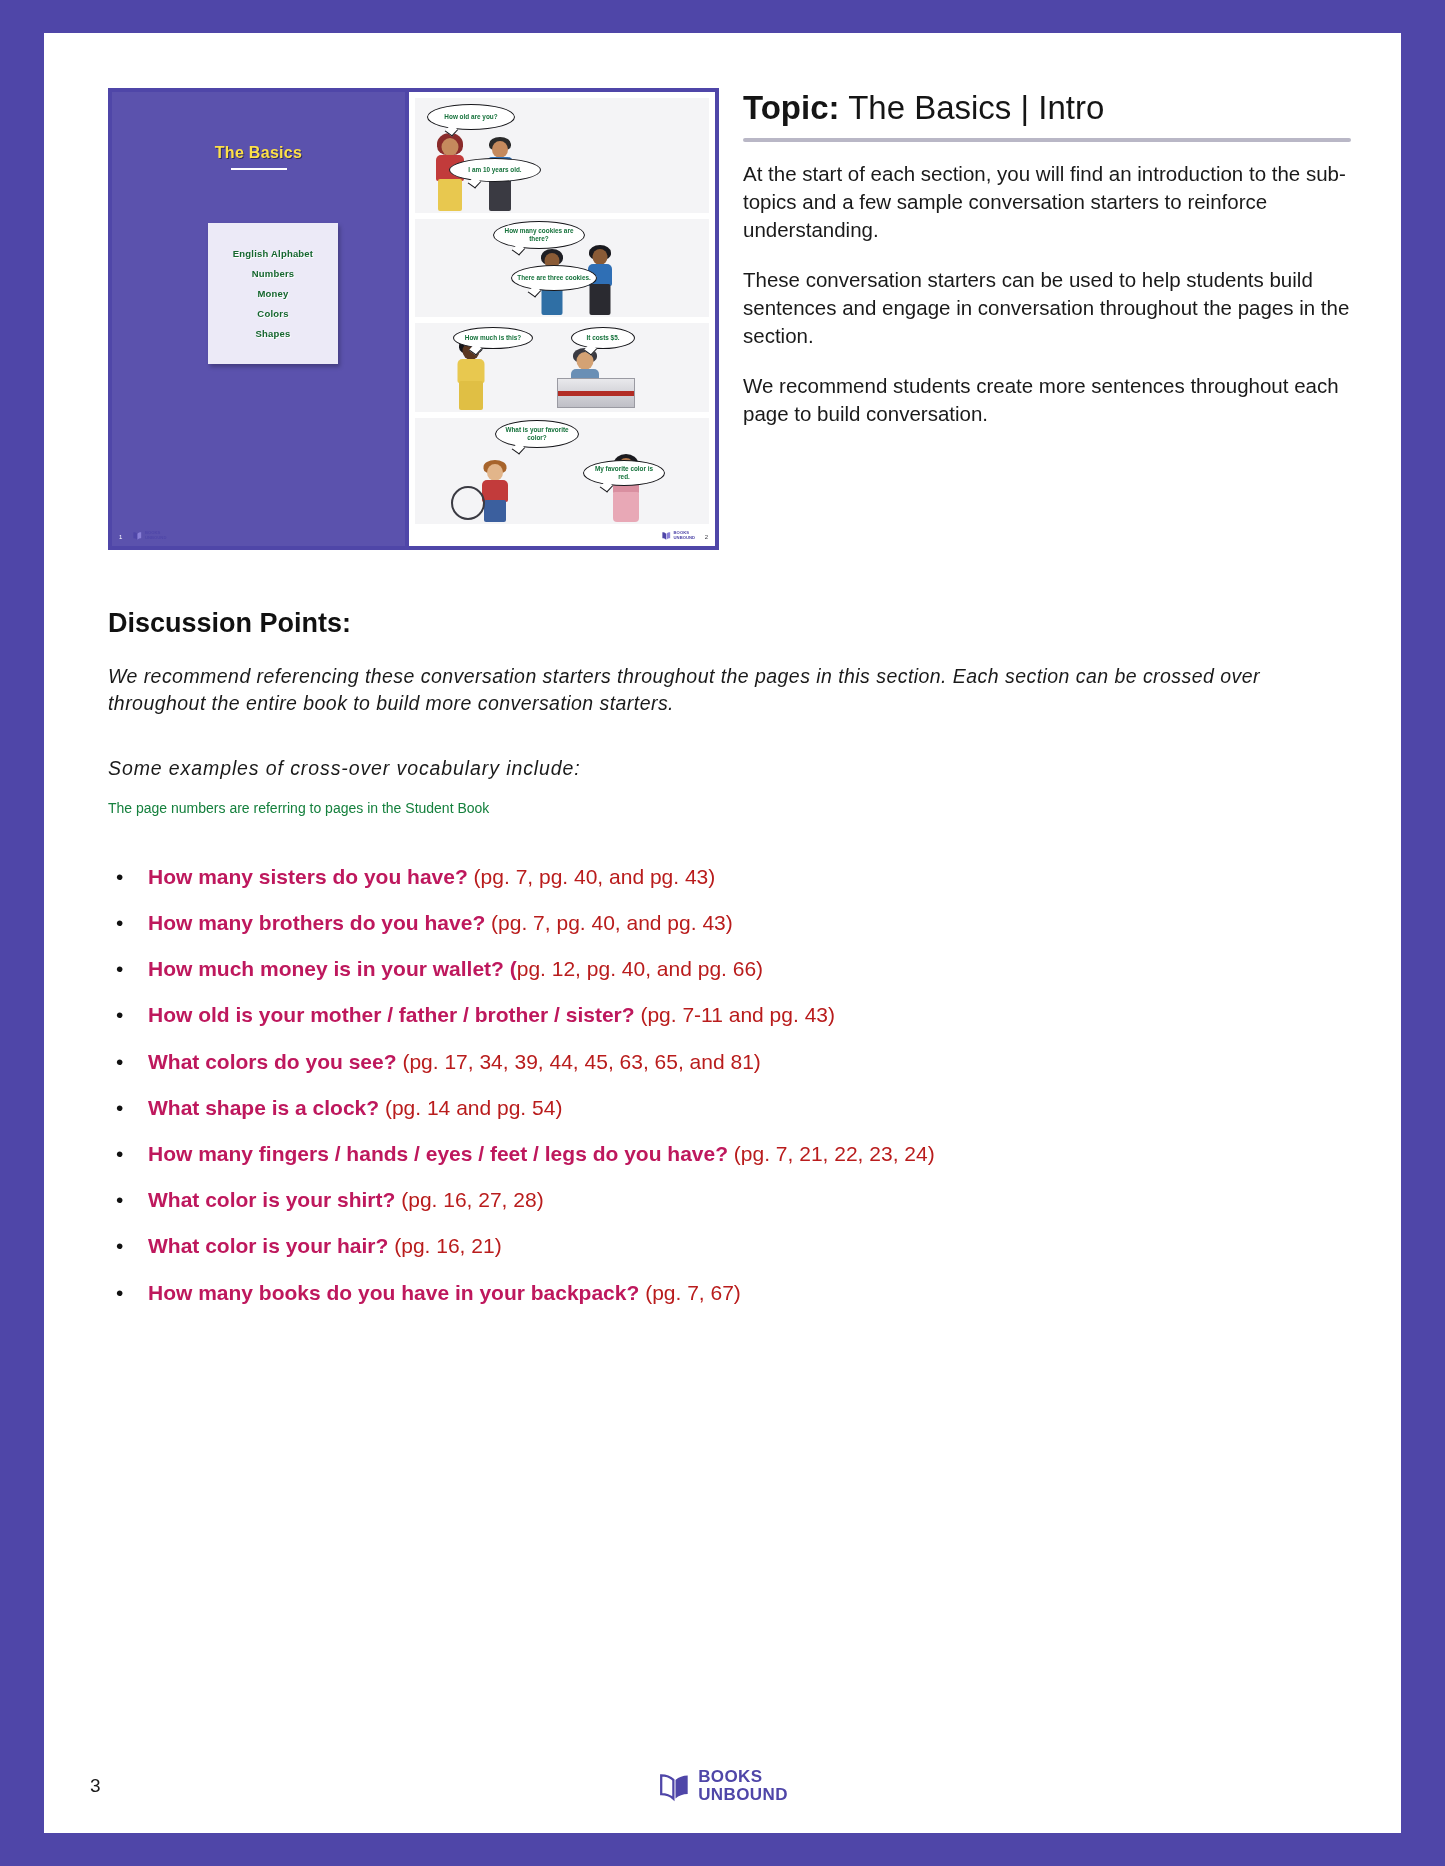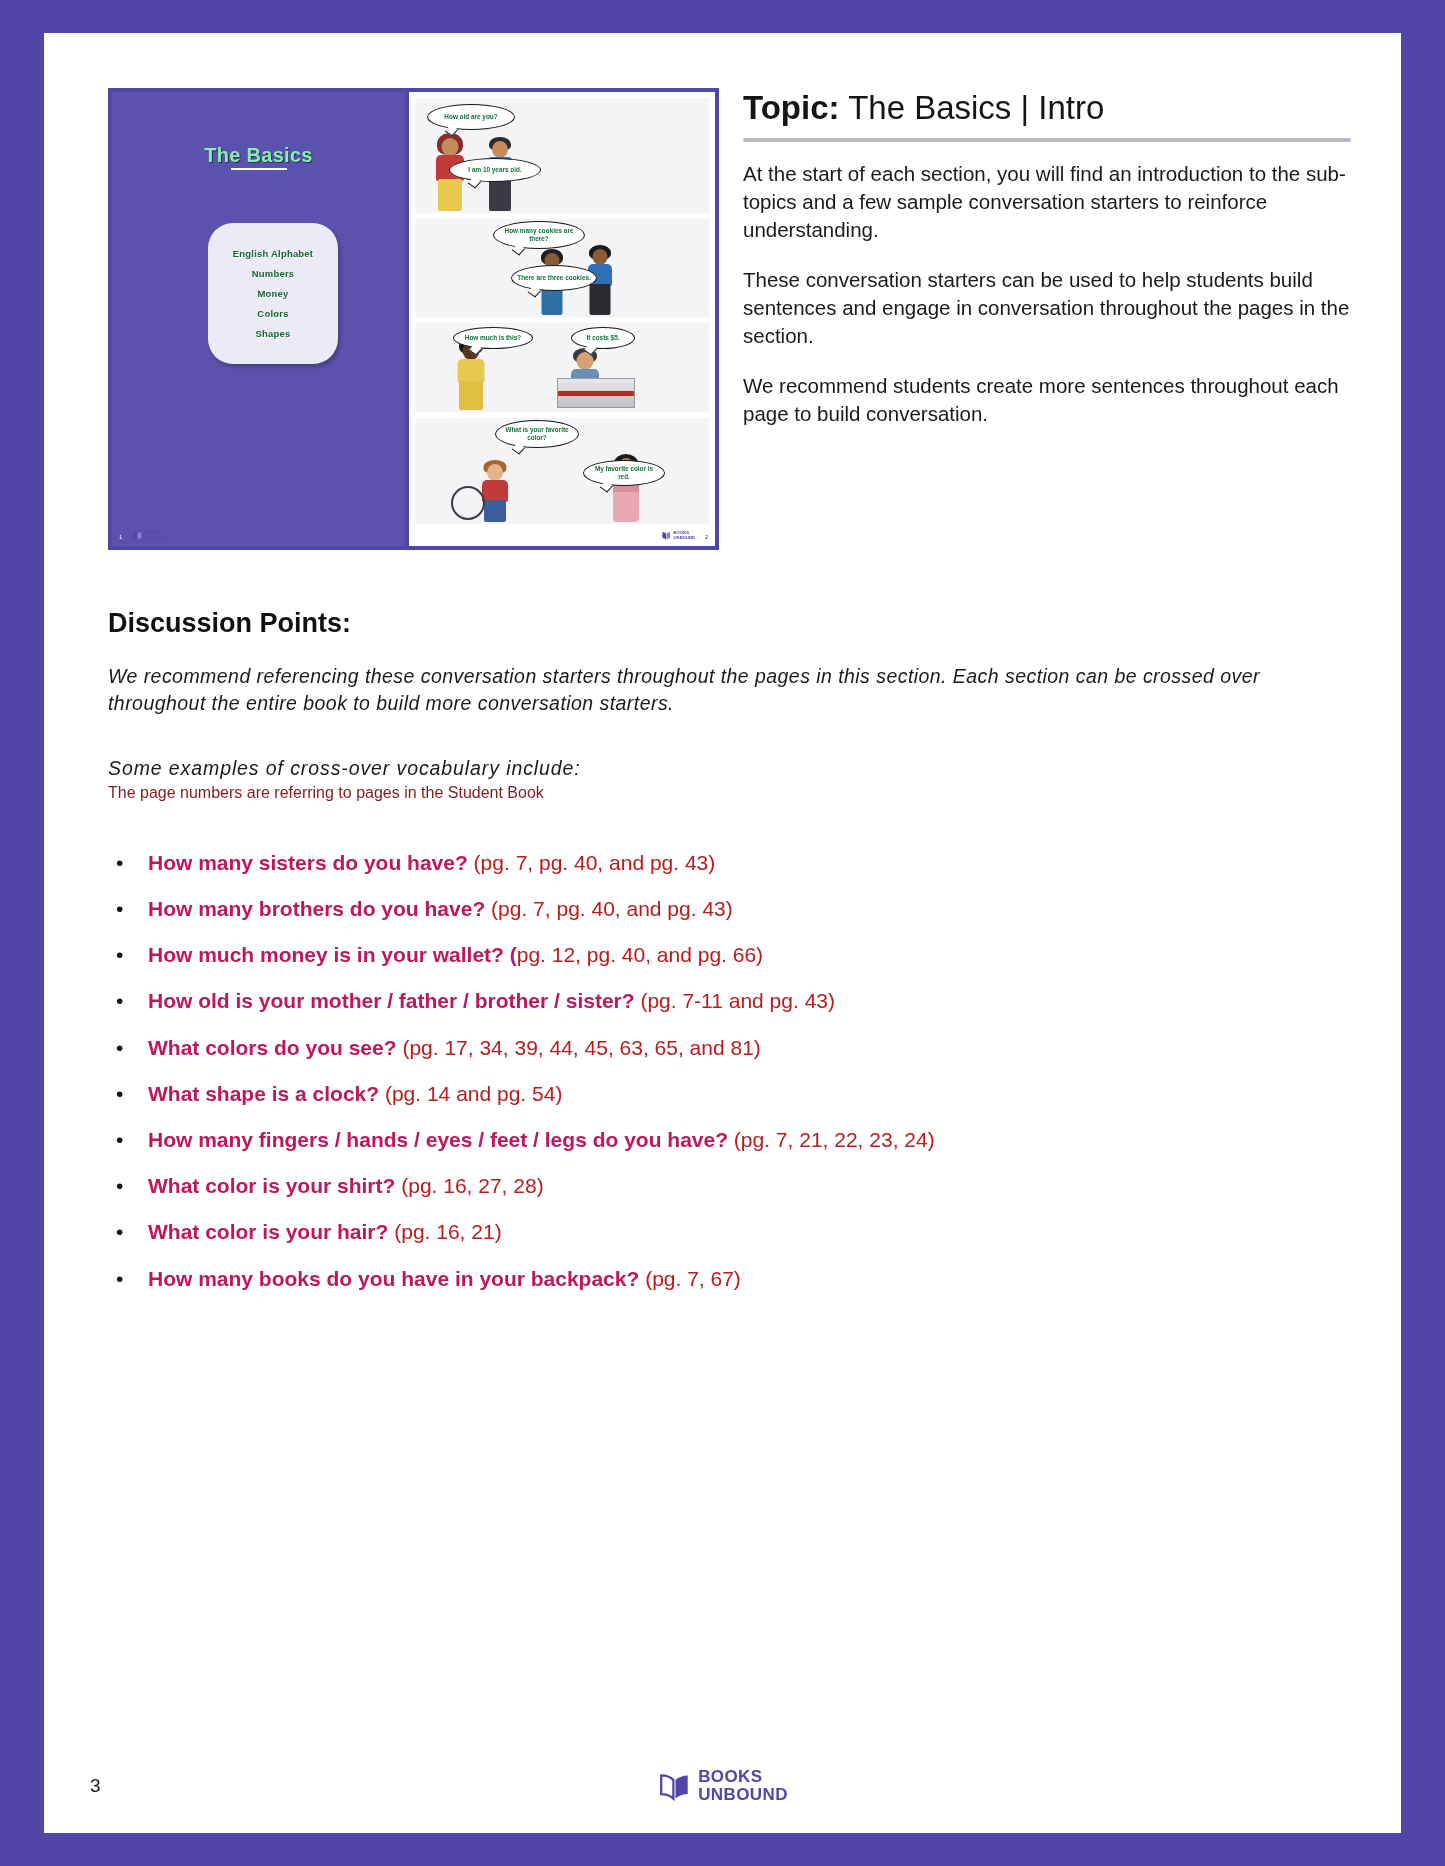--- a/index.html
+++ b/index.html
@@ -45,22 +45,22 @@
   }
   .slide-right {
     flex: 1 1 auto;
     background: #ffffff;
   }
 
   .slide-title {
     position: absolute;
     top: 52px; left: 0; right: 0;
     text-align: center;
-    color: #86efac;
-    font-size: 20px;
+    color: #fde047;
+    font-size: 16px;
     font-weight: bold;
     letter-spacing: .3px;
     text-shadow: 1px 1px 0 #2e2a63;
   }
   .slide-title-rule {
     position: absolute;
     top: 76px;
     left: 50%;
     transform: translateX(-50%);
     width: 56px;
@@ -73,21 +73,20 @@
     top: 131px;
     width: 130px;
     height: 141px;
     background: #eceaf7;
     box-shadow: 2px 3px 4px rgba(0,0,0,.25);
     display: flex;
     flex-direction: column;
     justify-content: center;
     gap: 9px;
     padding: 6px 4px;
-    border-radius: 25px;
   }
   .subtopic {
     text-align: center;
     font-size: 9.5px;
     font-weight: bold;
     color: #15662f;
     text-shadow: .7px .7px 0 #ffffff;
     letter-spacing: .2px;
   }
 
@@ -236,23 +235,23 @@
     letter-spacing: .45px;
   }
   .examples-italic {
     font-style: italic;
     font-size: 19.5px;
     color: #1a1a1a;
     letter-spacing: .9px;
     margin-top: 40px;
   }
   .pagenote {
-    font-size: 16px;
-    color: #7f1d1d;
-    margin-top: 4px;
+    font-size: 14px;
+    color: #15803d;
+    margin-top: 20px;
   }
 
   ul.points {
     list-style: none;
     margin-top: 48px;
   }
   ul.points li {
     display: flex;
     align-items: baseline;
     margin-bottom: 21px;

